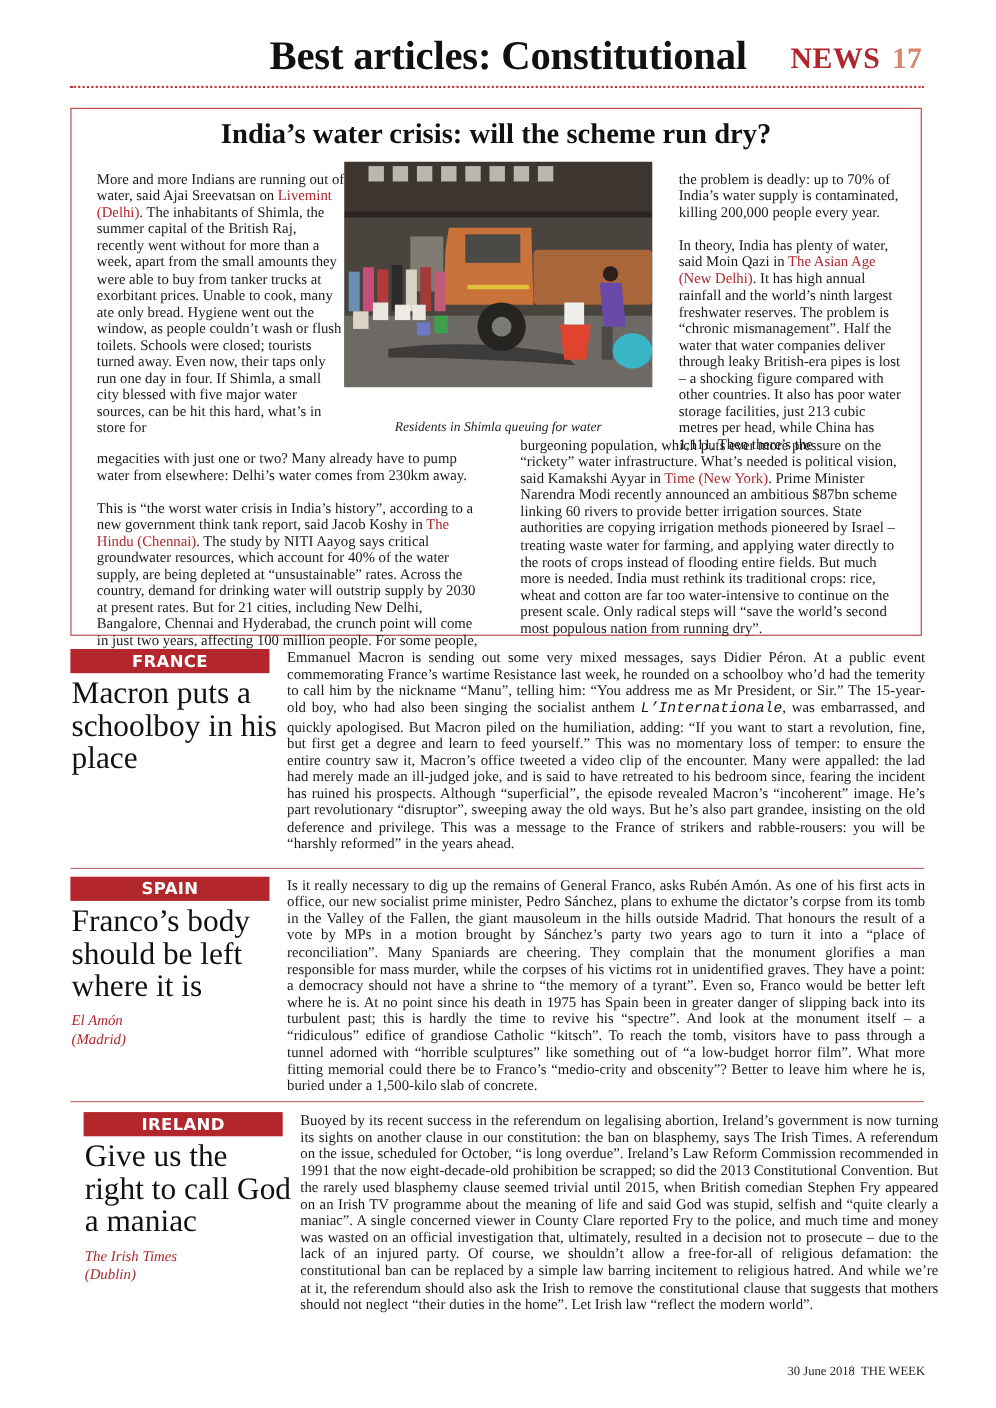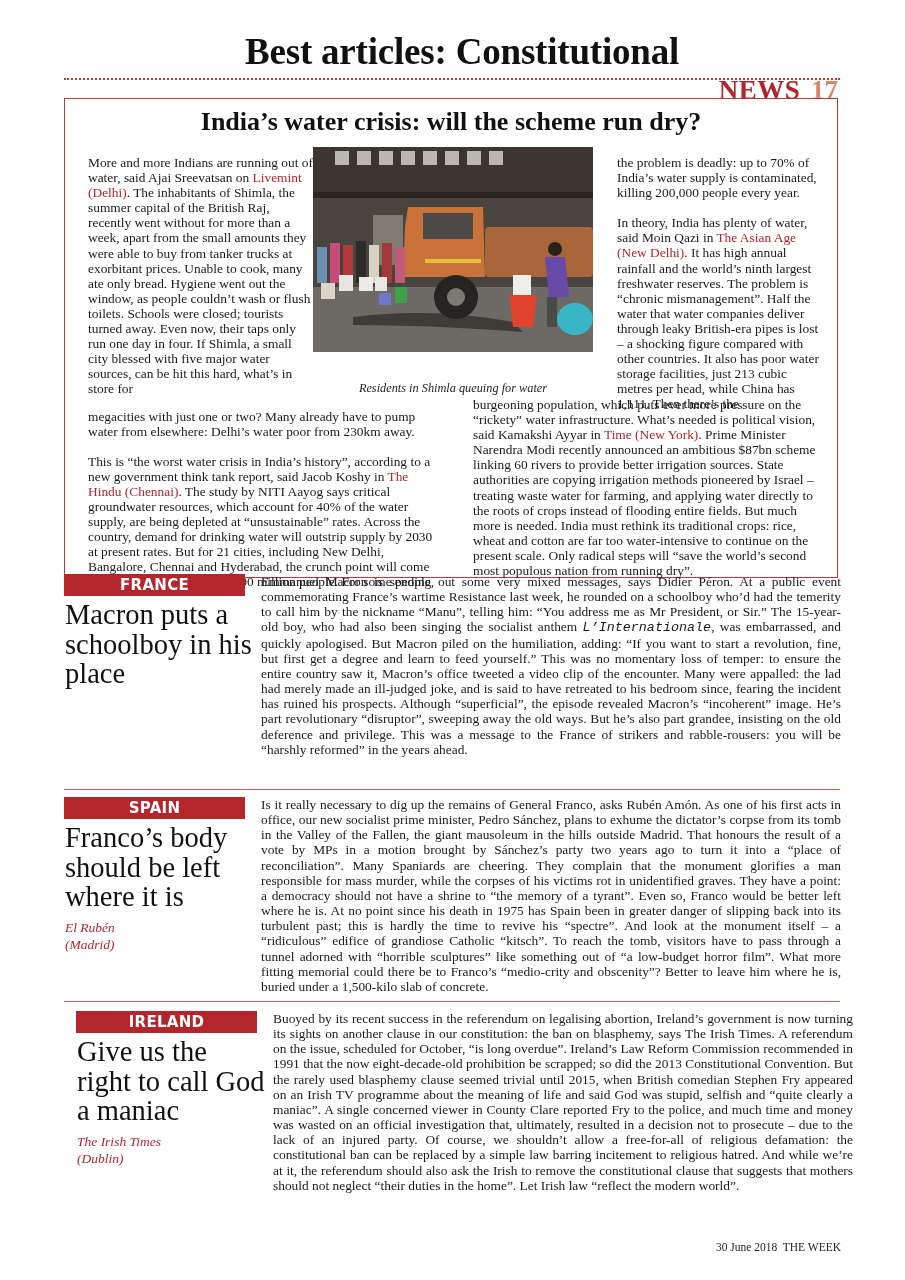--- a/index.html
+++ b/index.html
@@ -4,21 +4,21 @@
 <style>
   html, body { margin: 0; padding: 0; background: #ffffff; }
   body { width: 905px; height: 1280px; position: relative; overflow: hidden;
          font-family: "Liberation Serif", "DejaVu Serif", serif; color: #1a1a1a; }
   .red { color: #b0262c; }
 
   
   .page-header { position: absolute; left: 64px; top: 22px; width: 776px; height: 58px; }
   .page-title { position: absolute; left: 181px; top: 8px; font-size: 37px; font-weight: bold;
                 letter-spacing: -0.2px; color: #111; white-space: nowrap; }
-  .section-mark { position: absolute; right: 2px; top: 16px; font-size: 27px; font-weight: bold; white-space: nowrap; margin-top: 37px; }
+  .section-mark { position: absolute; right: 2px; top: 16px; font-size: 27px; font-weight: bold; white-space: nowrap; }
   .section-mark .sec { color: #b0262c; letter-spacing: 0.5px; }
   .section-mark .pg { color: #d9876c; margin-left: 4px; }
   .header-rule { position: absolute; left: 0; right: 0; bottom: 0; border-bottom: 2px dotted #c0393f; }
 
   
   .feature { position: absolute; left: 64px; top: 98px; width: 774px; height: 480px;
              border: 1.5px solid #b83a3f; box-sizing: border-box; }
   .feature-title { position: absolute; left: 0; right: 0; top: 8px; text-align: center;
                    font-size: 26px; font-weight: bold; color: #111; }
   .col { position: absolute; font-size: 13.4px; line-height: 15.1px; text-align: left; }
@@ -61,21 +61,21 @@
     <span class="pg">17</span>
   </div>
   <div class="header-rule"></div>
 </div>
 
 <div class="feature">
   <div class="feature-title">India’s water crisis: will the scheme run dry?</div>
 
   <div class="col col-left">
     <p class="narrow"><span>More and more Indians are running out of water, said Ajai Sreevatsan on </span><span class="red">Livemint (Delhi)</span><span>. The inhabitants of Shimla, the summer capital of the British Raj, recently went without for more than a week, apart from the small amounts they were able to buy from tanker trucks at exorbitant prices. Unable to cook, many ate only bread. Hygiene went out the window, as people couldn’t wash or flush toilets. Schools were closed; tourists turned away. Even now, their taps only run one day in four. If Shimla, a small city blessed with five major water sources, can be hit this hard, what’s in store for</span></p>
-    <p style="margin-top:0">megacities with just one or two? Many already have to pump water from elsewhere: Delhi’s water poor from 230km away.</p>
+    <p style="margin-top:0">megacities with just one or two? Many already have to pump water from elsewhere: Delhi’s water comes from 230km away.</p>
     <p><span>This is “the worst water crisis in India’s history”, according to a new government think tank report, said Jacob Koshy in </span><span class="red">The Hindu (Chennai)</span><span>. The study by NITI Aayog says critical groundwater resources, which account for 40% of the water supply, are being depleted at “unsustainable” rates. Across the country, demand for drinking water will outstrip supply by 2030 at present rates. But for 21 cities, including New Delhi, Bangalore, Chennai and Hyderabad, the crunch point will come in just two years, affecting 100 million people. For some people,</span></p>
   </div>
 
   <div class="photo">
     <svg width="280" height="205" viewBox="0 0 280 205">
       <rect x="0" y="0" width="280" height="205" fill="#5e5a55"></rect>
       <rect x="0" y="0" width="280" height="45" fill="#3d3530"></rect>
       <g fill="#b9b7b0">
         <rect x="22" y="4" width="14" height="14"></rect>
           <rect x="44" y="4" width="14" height="14"></rect>
@@ -131,32 +131,32 @@
   <div class="col col-right">
     <p>the problem is deadly: up to 70% of India’s water supply is contaminated, killing 200,000 people every year.</p>
     <p><span>In theory, India has plenty of water, said Moin Qazi in </span><span class="red">The Asian Age (New Delhi)</span><span>. It has high annual rainfall and the world’s ninth largest freshwater reserves. The problem is “chronic mismanagement”. Half the water that water companies deliver through leaky British-era pipes is lost – a shocking figure compared with other countries. It also has poor water storage facilities, just 213 cubic metres per head, while China has 1,111. Then there’s the</span></p>
   </div>
 
   <div class="col col-bottom">
     <p><span>burgeoning population, which puts ever more pressure on the “rickety” water infrastructure. What’s needed is political vision, said Kamakshi Ayyar in </span><span class="red">Time (New York)</span><span>. Prime Minister Narendra Modi recently announced an ambitious $87bn scheme linking 60 rivers to provide better irrigation sources. State authorities are copying irrigation methods pioneered by Israel – treating waste water for farming, and applying water directly to the roots of crops instead of flooding entire fields. But much more is needed. India must rethink its traditional crops: rice, wheat and cotton are far too water-intensive to continue on the present scale. Only radical steps will “save the world’s second most populous nation from running dry”.</span></p>
   </div>
 </div>
 
-<div class="article" style="top:574px; height:185px;">
+<div class="article" style="top:590px; height:185px;">
   <div class="label">FRANCE</div>
   <div class="headline">Macron puts a schoolboy in his place</div>
   <div class="body"><span>Emmanuel Macron is sending out some very mixed messages, says Didier Péron. At a public event commemorating France’s wartime Resistance last week, he rounded on a schoolboy who’d had the temerity to call him by the nickname “Manu”, telling him: “You address me as Mr President, or Sir.” The 15-year-old boy, who had also been singing the socialist anthem </span><i>L’Internationale</i><span>, was embarrassed, and quickly apologised. But Macron piled on the humiliation, adding: “If you want to start a revolution, fine, but first get a degree and learn to feed yourself.” This was no momentary loss of temper: to ensure the entire country saw it, Macron’s office tweeted a video clip of the encounter. Many were appalled: the lad had merely made an ill-judged joke, and is said to have retreated to his bedroom since, fearing the incident has ruined his prospects. Although “superficial”, the episode revealed Macron’s “incoherent” image. He’s part revolutionary “disruptor”, sweeping away the old ways. But he’s also part grandee, insisting on the old deference and privilege. This was a message to the France of strikers and rabble-rousers: you will be “harshly reformed” in the years ahead.</span></div>
 </div>
 <div class="divider" style="top:789px;"></div>
 
 <div class="article" style="top:797px; height:200px;">
   <div class="label">SPAIN</div>
   <div class="headline">Franco’s body should be left where it is</div>
   <div class="source" style="top:122px;">
-    <div>El Rubén</div>
+    <div>El Amón</div>
     <div>(Madrid)</div>
   </div>
   <div class="body">Is it really necessary to dig up the remains of General Franco, asks Rubén Amón. As one of his first acts in office, our new socialist prime minister, Pedro Sánchez, plans to exhume the dictator’s corpse from its tomb in the Valley of the Fallen, the giant mausoleum in the hills outside Madrid. That honours the result of a vote by MPs in a motion brought by Sánchez’s party two years ago to turn it into a “place of reconciliation”. Many Spaniards are cheering. They complain that the monument glorifies a man responsible for mass murder, while the corpses of his victims rot in unidentified graves. They have a point: a democracy should not have a shrine to “the memory of a tyrant”. Even so, Franco would be better left where he is. At no point since his death in 1975 has Spain been in greater danger of slipping back into its turbulent past; this is hardly the time to revive his “spectre”. And look at the monument itself – a “ridiculous” edifice of grandiose Catholic “kitsch”. To reach the tomb, visitors have to pass through a tunnel adorned with “horrible sculptures” like something out of “a low-budget horror film”. What more fitting memorial could there be to Franco’s “medio-crity and obscenity”? Better to leave him where he is, buried under a 1,500-kilo slab of concrete.</div>
 </div>
 <div class="divider" style="top:1001px;"></div>
 
 <div class="article" style="top:1011px; height:200px;margin-left:12px;">
   <div class="label">IRELAND</div>
   <div class="headline">Give us the right to call God a maniac</div>
   <div class="source" style="top:122px;">

